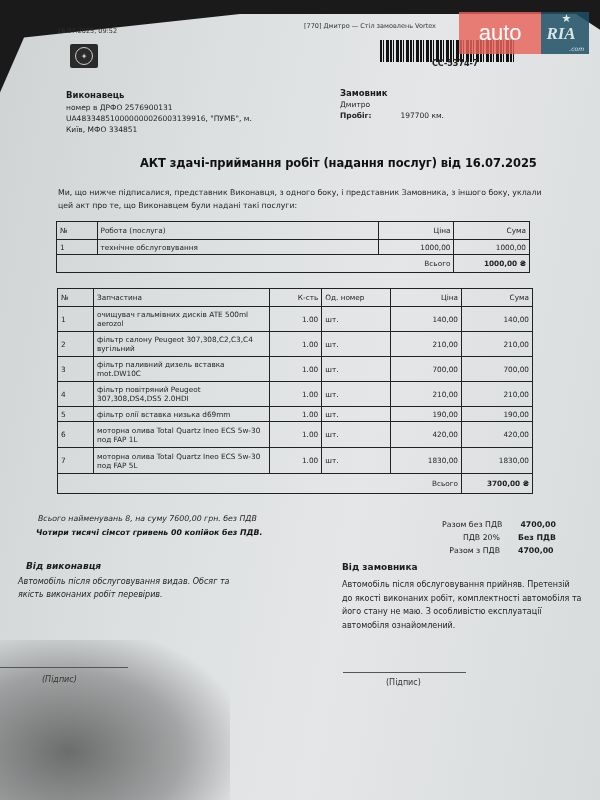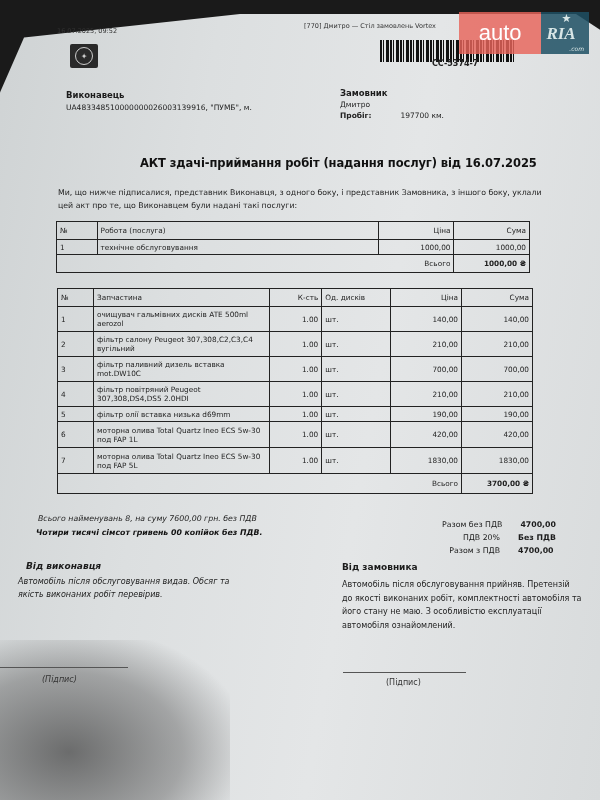--- a/index.html
+++ b/index.html
@@ -65,21 +65,23 @@
   <div class="wm-auto">auto</div>
   <div class="wm-ria">
     <span class="s">★</span>
     <span class="t">RIA</span>
     <span class="c">.com</span>
   </div>
 </div>
 
 <div class="abs" style="left:66px;top:90px;">
   <div class="b" style="font-size:8.5px;margin-bottom:2px;">Виконавець</div>
+  <div class="small">номер в ДРФО 2576900131</div>
   <div class="small">UA483348510000000026003139916, "ПУМБ", м.</div>
+  <div class="small">Київ, МФО 334851</div>
 </div>
 
 <div class="abs" style="left:340px;top:88px;">
   <div class="b" style="font-size:8.5px;margin-bottom:1px;">Замовник</div>
   <div class="small">Дмитро</div>
   <div class="small">
     <span class="b" style="display:inline-block;width:58px;">Пробіг:</span>
     <span>197700 км.</span>
   </div>
 </div>
@@ -107,21 +109,21 @@
   </tr>
 </tbody>
   </table>
 
 <table class="t" style="left:57px;top:288px;width:476px;">
   <tbody>
       <tr style="height:18px;">
     <td style="width:28px;">№</td>
     <td style="width:164px;">Запчастина</td>
     <td class="r" style="width:44px;">К-сть</td>
-    <td style="width:60px;">Од. дисків</td>
+    <td style="width:60px;">Од. номер</td>
     <td class="r" style="width:62px;">Ціна</td>
     <td class="r" style="width:62px;">Сума</td>
   </tr>
   <tr style="height:25px;">
     <td>1</td>
     <td>очищувач гальмівних дисків ATE 500ml aerozol</td>
     <td class="r">1.00</td>
     <td>шт.</td>
     <td class="r">140,00</td>
     <td class="r">140,00</td>

